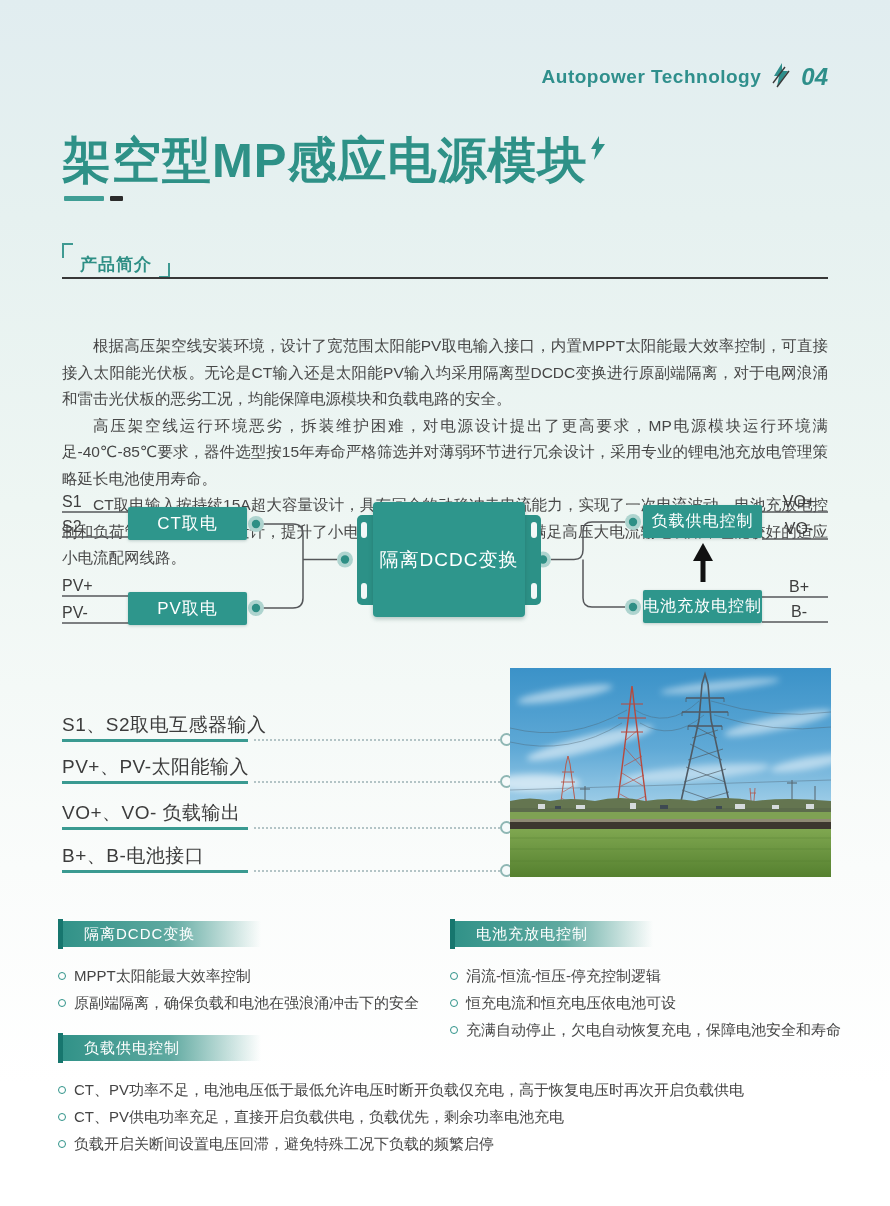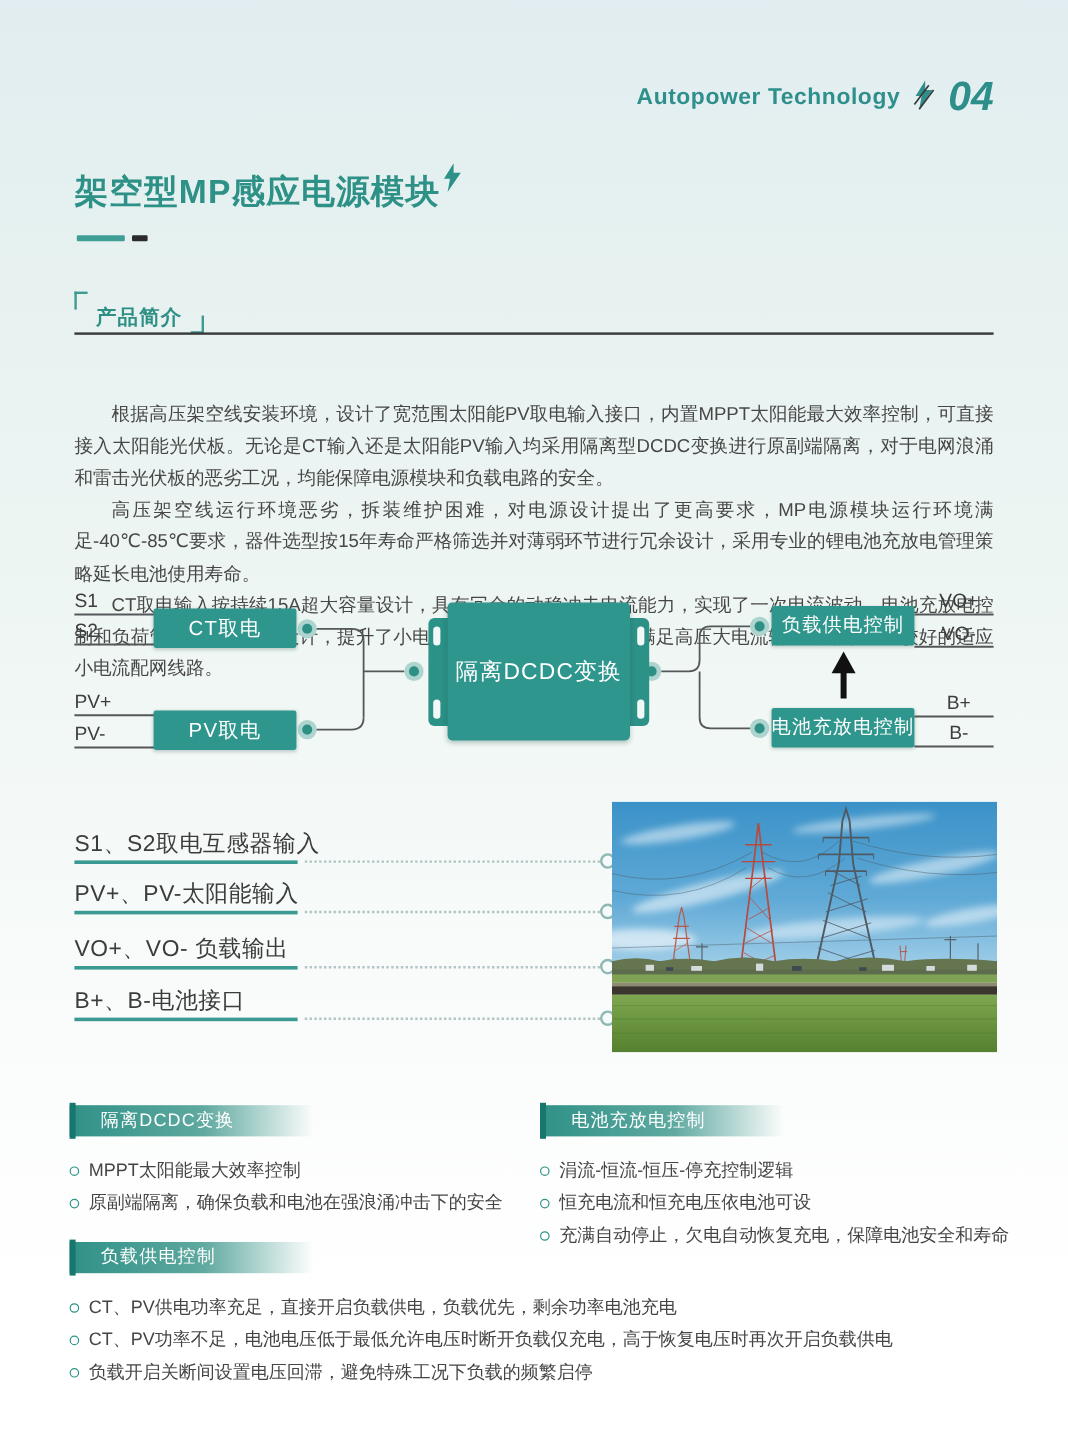--- a/index.html
+++ b/index.html
@@ -2,24 +2,24 @@
 <html><head>
 <meta charset="utf-8">
 <style>
   html,body{margin:0;padding:0;}
   body{font-family:"Liberation Sans","DejaVu Sans",sans-serif;}
   .page{position:relative;width:890px;height:1206px;overflow:hidden;
         background:linear-gradient(180deg,#e1edf0 0%,#e6f1f0 18%,#eef6f3 42%,#fafcfb 72%,#ffffff 90%);}
   
   .brand-row{position:absolute;top:62px;right:62px;display:flex;align-items:center;gap:10px;}
   .brand-text{color:#2f8f8c;font-size:19px;font-weight:600;letter-spacing:.5px;}
-  .page-num{color:#2e8f8a;font-size:34px;font-weight:800;font-style:italic;}
+  .page-num{color:#2e8f8a;font-size:24px;font-weight:800;font-style:italic;}
   
   .title-row{position:absolute;left:62px;top:138px;display:flex;align-items:flex-start;}
-  .page-title{color:#2e9187;font-size:28px;font-weight:700;letter-spacing:1px;line-height:44px;}
+  .page-title{color:#2e9187;font-size:49px;font-weight:700;letter-spacing:1px;line-height:44px;}
   .title-bolt{margin:-2px 0 0 2px;}
   .title-bars{position:absolute;left:64px;top:196px;width:120px;height:5px;}
   .bar-teal{position:absolute;left:0;top:0;width:40px;height:5px;background:#3f9e95;border-radius:1px;}
   .bar-dark{position:absolute;left:46px;top:0;width:13px;height:5px;background:#2b2b2b;border-radius:1px;}
   
   .intro-title{position:absolute;left:62px;top:243px;color:#2e8f85;font-size:17px;font-weight:600;letter-spacing:1px;}
   .cb{display:inline-block;width:9px;height:13px;}
   .cb-tl{border-left:2px solid #3f9a92;border-top:2px solid #3f9a92;margin-right:7px;vertical-align:12px;}
   .cb-br{border-right:2px solid #3f9a92;border-bottom:2px solid #3f9a92;margin-left:7px;vertical-align:-8px;}
   .intro-rule{position:absolute;left:62px;top:277px;width:766px;height:2px;background:#383838;}
@@ -35,21 +35,21 @@
   .dcdc-body{position:absolute;left:373px;top:14px;width:152px;height:115px;background:#2e968c;border-radius:4px;
              color:#fff;font-size:19px;display:flex;align-items:center;justify-content:center;letter-spacing:1px;
              box-shadow:0 2px 4px rgba(30,80,75,.3);z-index:2;}
   .flange{position:absolute;top:27px;width:17px;height:90px;background:#2c9187;z-index:1;}
   .flange.l{left:357px;border-radius:5px 0 0 5px;}
   .flange.r{left:524px;border-radius:0 5px 5px 0;}
   .slot{position:absolute;width:6px;height:16px;background:#f2f8f7;border-radius:3px;}
   .flange.l .slot{left:4px;} .flange.r .slot{left:7px;}
   .slot.t{top:7px;} .slot.b{top:68px;}
   
-  .port-row{position:absolute;left:62px;width:450px;height:30px;}
+  .port-row{position:absolute;left:62px;width:450px;height:30px;margin-top:22px;}
   .port-label{font-size:19px;color:#3c3c3c;letter-spacing:.5px;}
   .port-underline{position:absolute;left:0;bottom:0;width:186px;height:3px;background:#3a9a91;}
   .port-dots{position:absolute;left:192px;right:12px;bottom:1px;border-top:2px dotted #b3c4c6;}
   .port-dot-circle{position:absolute;left:438px;bottom:-4px;width:9px;height:9px;border:2px solid #8fb7b4;border-radius:50%;background:#f5fafa;}
   
   .photo-wrap{position:absolute;left:510px;top:668px;width:321px;height:209px;overflow:hidden;}
   
   .feature{position:absolute;}
   .feature-header{position:relative;height:26px;line-height:26px;color:#ffffff;font-size:15px;letter-spacing:1px;
       padding-left:26px;background:linear-gradient(90deg,#2f9187 0%,#5fa9a0 55%,rgba(214,234,231,0) 100%);width:177px;}
@@ -290,19 +290,19 @@
       <li>恒充电流和恒充电压依电池可设</li>
       <li>充满自动停止，欠电自动恢复充电，保障电池安全和寿命</li>
     </ul>
   </div>
 
   <div class="feature" style="left:58px;top:1035px;width:785px">
     <div class="feature-header">
       <span>负载供电控制</span>
     </div>
     <ul>
+      <li>CT、PV功率不足，电池电压低于最低允许电压时断开负载仅充电，高于恢复电压时再次开启负载供电</li>
       <li>CT、PV供电功率充足，直接开启负载供电，负载优先，剩余功率电池充电</li>
-      <li>CT、PV功率不足，电池电压低于最低允许电压时断开负载仅充电，高于恢复电压时再次开启负载供电</li>
       <li>负载开启关断间设置电压回滞，避免特殊工况下负载的频繁启停</li>
     </ul>
   </div>
 
 </div>
 
 </body></html>

